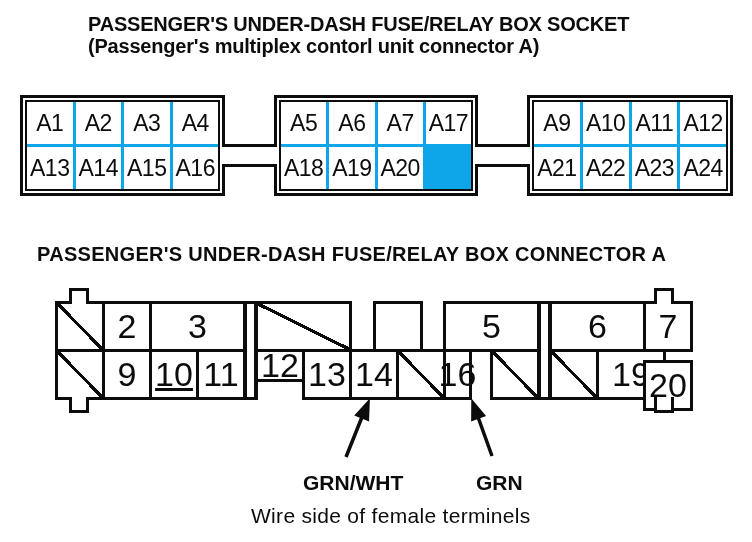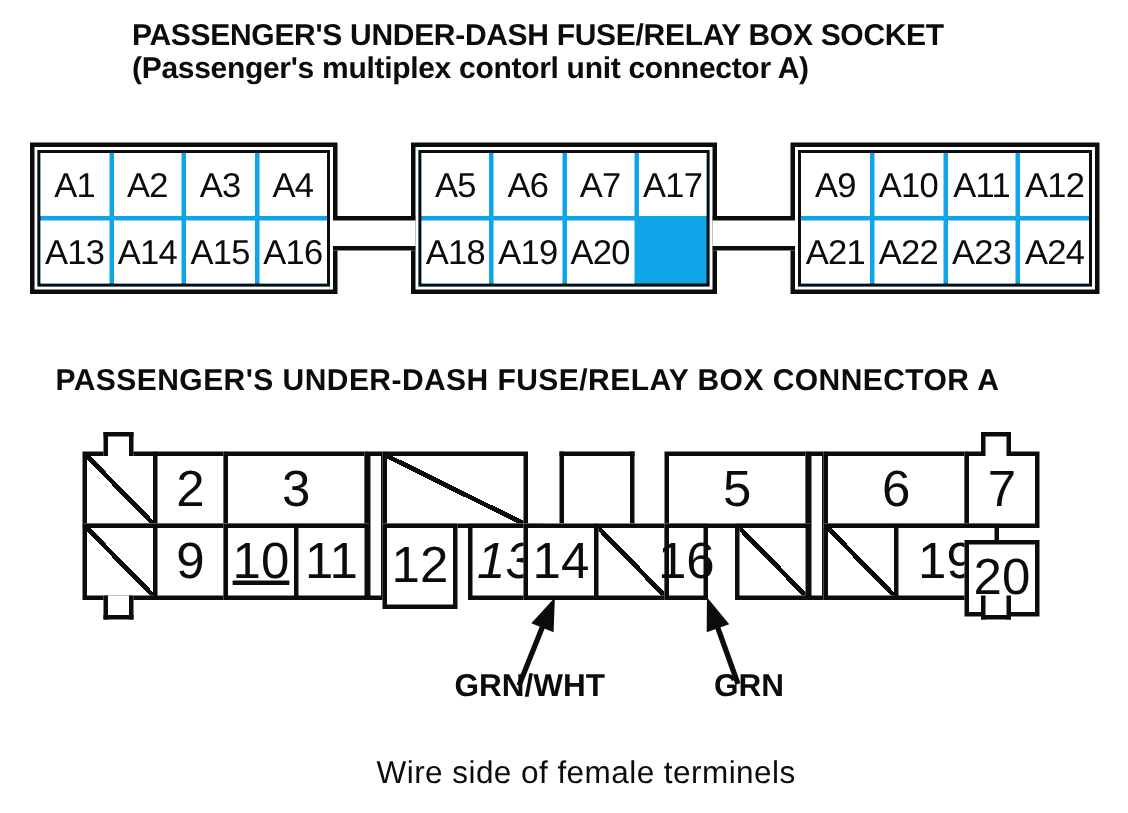--- a/index.html
+++ b/index.html
@@ -25,21 +25,21 @@
          transparent calc(50% - 1.6px), #0c0c0c calc(50% - 1.6px), #0c0c0c calc(50% + 1.6px), transparent calc(50% + 1.6px));}
   .cdivider{position:absolute;box-sizing:border-box;background:#fff;
          border-left:4px solid #0c0c0c;border-right:4px solid #0c0c0c;
          border-top:3px solid #0c0c0c;border-bottom:3px solid #0c0c0c;}
   .keytab{position:absolute;box-sizing:border-box;background:#fff;
          border:3px solid #0c0c0c;border-bottom:none;}
   .mtab{position:absolute;box-sizing:border-box;width:20px;height:16px;background:#fff;
         border:3px solid #0c0c0c;}
   .mtab.top{border-bottom:none;}
   .mtab.bot{border-top:none;}
-  .wire{position:absolute;font-weight:bold;font-size:21px;white-space:nowrap;}
+  .wire{position:absolute;font-weight:bold;font-size:21px;white-space:nowrap;margin-top:25px;}
   .caption{position:absolute;left:251px;top:504px;font-size:21px;letter-spacing:0.3px;white-space:nowrap;}
   svg.overlay{position:absolute;left:0;top:0;pointer-events:none;}
 </style>
 </head>
 <body>
 
 <div class="page">
 
   <div class="t1 l1">PASSENGER'S UNDER-DASH FUSE/RELAY BOX SOCKET</div>
   <div class="t1 l2">(Passenger's multiplex contorl unit connector A)</div>
@@ -94,22 +94,22 @@
       <div class="ccell diag" style="left: 255px; top: 301px; width: 97px; height: 51px;"></div>
       <div class="keytab" style="left: 372.5px; top: 301px; width: 50px; height: 48px;"></div>
       <div class="ccell" style="left: 443px; top: 301px; width: 97px; height: 51px;">5</div>
       <div class="cdivider" style="left: 537px; top: 301px; width: 15px; height: 99px;"></div>
       <div class="ccell" style="left: 549px; top: 301px; width: 97px; height: 51px;">6</div>
       <div class="ccell" style="left: 643px; top: 301px; width: 50px; height: 51px;">7</div>
       <div class="ccell diag" style="left: 55px; top: 349px; width: 50px; height: 51px;"></div>
       <div class="ccell" style="left: 102px; top: 349px; width: 50px; height: 51px;">9</div>
       <div class="ccell" style="left: 149px; top: 349px; width: 50px; height: 51px; text-decoration: underline;">10</div>
       <div class="ccell" style="left: 196px; top: 349px; width: 50px; height: 51px;">11</div>
-      <div class="ccell" style="left: 255px; top: 349px; width: 50px; height: 57px;">12</div>
-      <div class="ccell" style="left: 312px; top: 349px; width: 50px; height: 51px; font-style: italic;">13</div>
+      <div class="ccell" style="left: 255px; top: 349px; width: 50px; height: 33px;">12</div>
+      <div class="ccell" style="left: 302px; top: 349px; width: 50px; height: 51px;">13</div>
       <div class="ccell" style="left: 349px; top: 349px; width: 50px; height: 51px;">14</div>
       <div class="ccell diag" style="left: 396px; top: 349px; width: 50px; height: 51px;"></div>
       <div class="ccell" style="left: 443px; top: 349px; width: 29px; height: 51px;">16</div>
       <div class="ccell diag" style="left: 490px; top: 349px; width: 50px; height: 51px;"></div>
       <div class="ccell diag" style="left: 549px; top: 349px; width: 50px; height: 51px;"></div>
       <div class="ccell" style="left: 596px; top: 349px; width: 70px; height: 51px;">19</div>
       <div class="ccell" style="left: 643px; top: 360px; width: 50px; height: 51px;">20</div>
     </div>
 
   <div class="mtab top" style="left:69px;top:288px;"></div>

